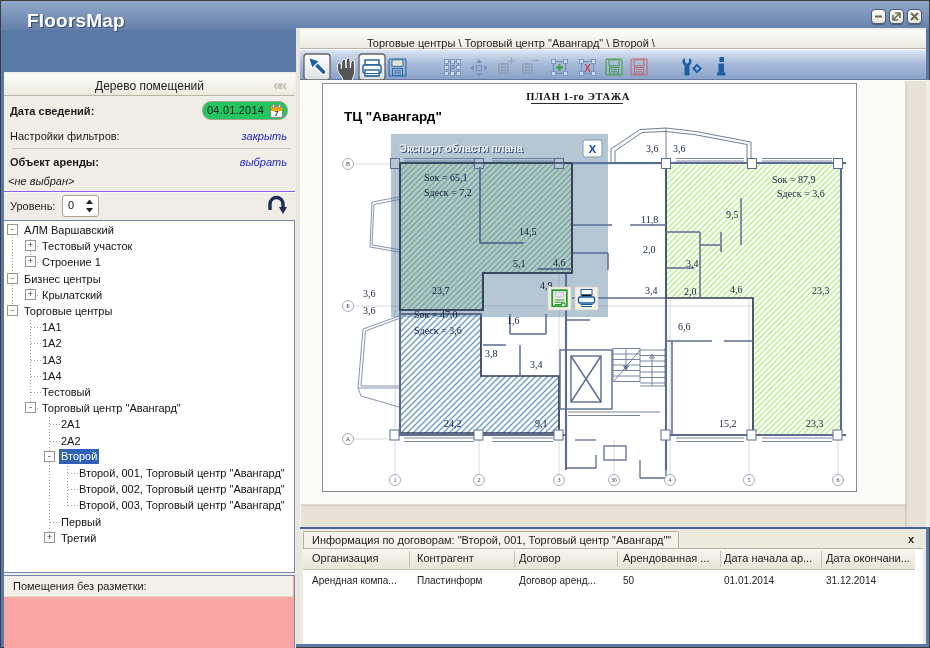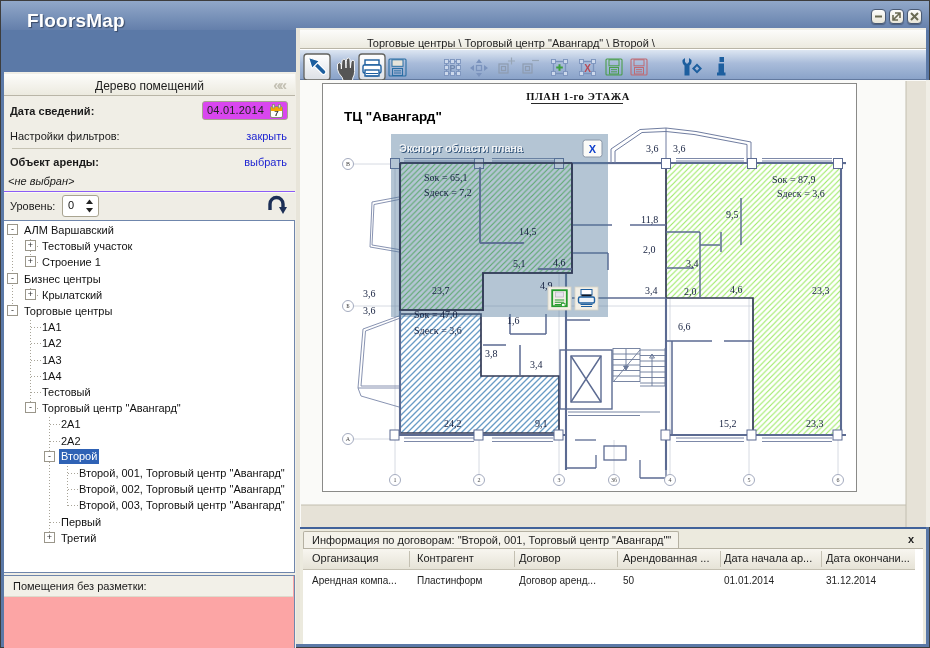--- a/index.html
+++ b/index.html
@@ -21,25 +21,25 @@
   
   #leftpanel{left:4px;top:28px;width:292px;height:616px;background:#f0eee6;margin-top:44px;}
   #rightpanel{left:300px;top:28px;width:626px;height:616px;background:#f0eee6;}
   #splitter{left:296px;top:28px;width:4px;height:616px;background:#e8e5da;}
   .hdrbar{background:linear-gradient(#fcfcfa,#eceadf);border-bottom:1px solid #b9b5a7;box-sizing:border-box;}
   #ltreehdr{left:0;top:2px;width:291px;height:22px;}
   #ltreehdr .t{left:0;top:5px;width:100%;text-align:center;font-size:12px;color:#1a1a1a;}
   #chev{right:11px;top:2px;font-size:15px;color:#c3c0b3;font-weight:bold;letter-spacing:-3px;}
   .lbl{font-size:11px;color:#1a1a1a;}
   .bold{font-weight:bold;}
-  .link{font-size:11px;color:#2026d2;}
+  .link{font-size:11px;color:#2026d2;font-style:italic;}
   
   #lblDate{left:6px;top:33px;}
-  #dateInput{left:198px;top:29px;width:86px;height:19px;background:#d946ef;
-      border:1px solid #a9a491;border-radius:3px;box-sizing:border-box;
+  #dateInput{left:198px;top:29px;width:86px;height:19px;background:#22c55e;
+      border:1px solid #a9a491;border-radius:9px;box-sizing:border-box;
       font-size:11px;color:#222;line-height:17px;padding-left:4px;letter-spacing:0.2px;}
   #lblFilt{left:6px;top:58px;}
   #lnkClose{right:9px;top:58px;}
   .sep{height:1px;background:#c6c3b4;}
   #lblObj{left:6px;top:84px;}
   #lnkSel{right:9px;top:84px;}
   #lblNotSel{left:4px;top:103px;font-style:italic;}
   #lvlbar{left:0;top:119px;width:291px;height:29px;background:#efede5;
      border-top:1px solid #8b5cf6;box-shadow:inset 0 1px 0 #fbfaf6;}
   #lblLvl{left:6px;top:8px;}

